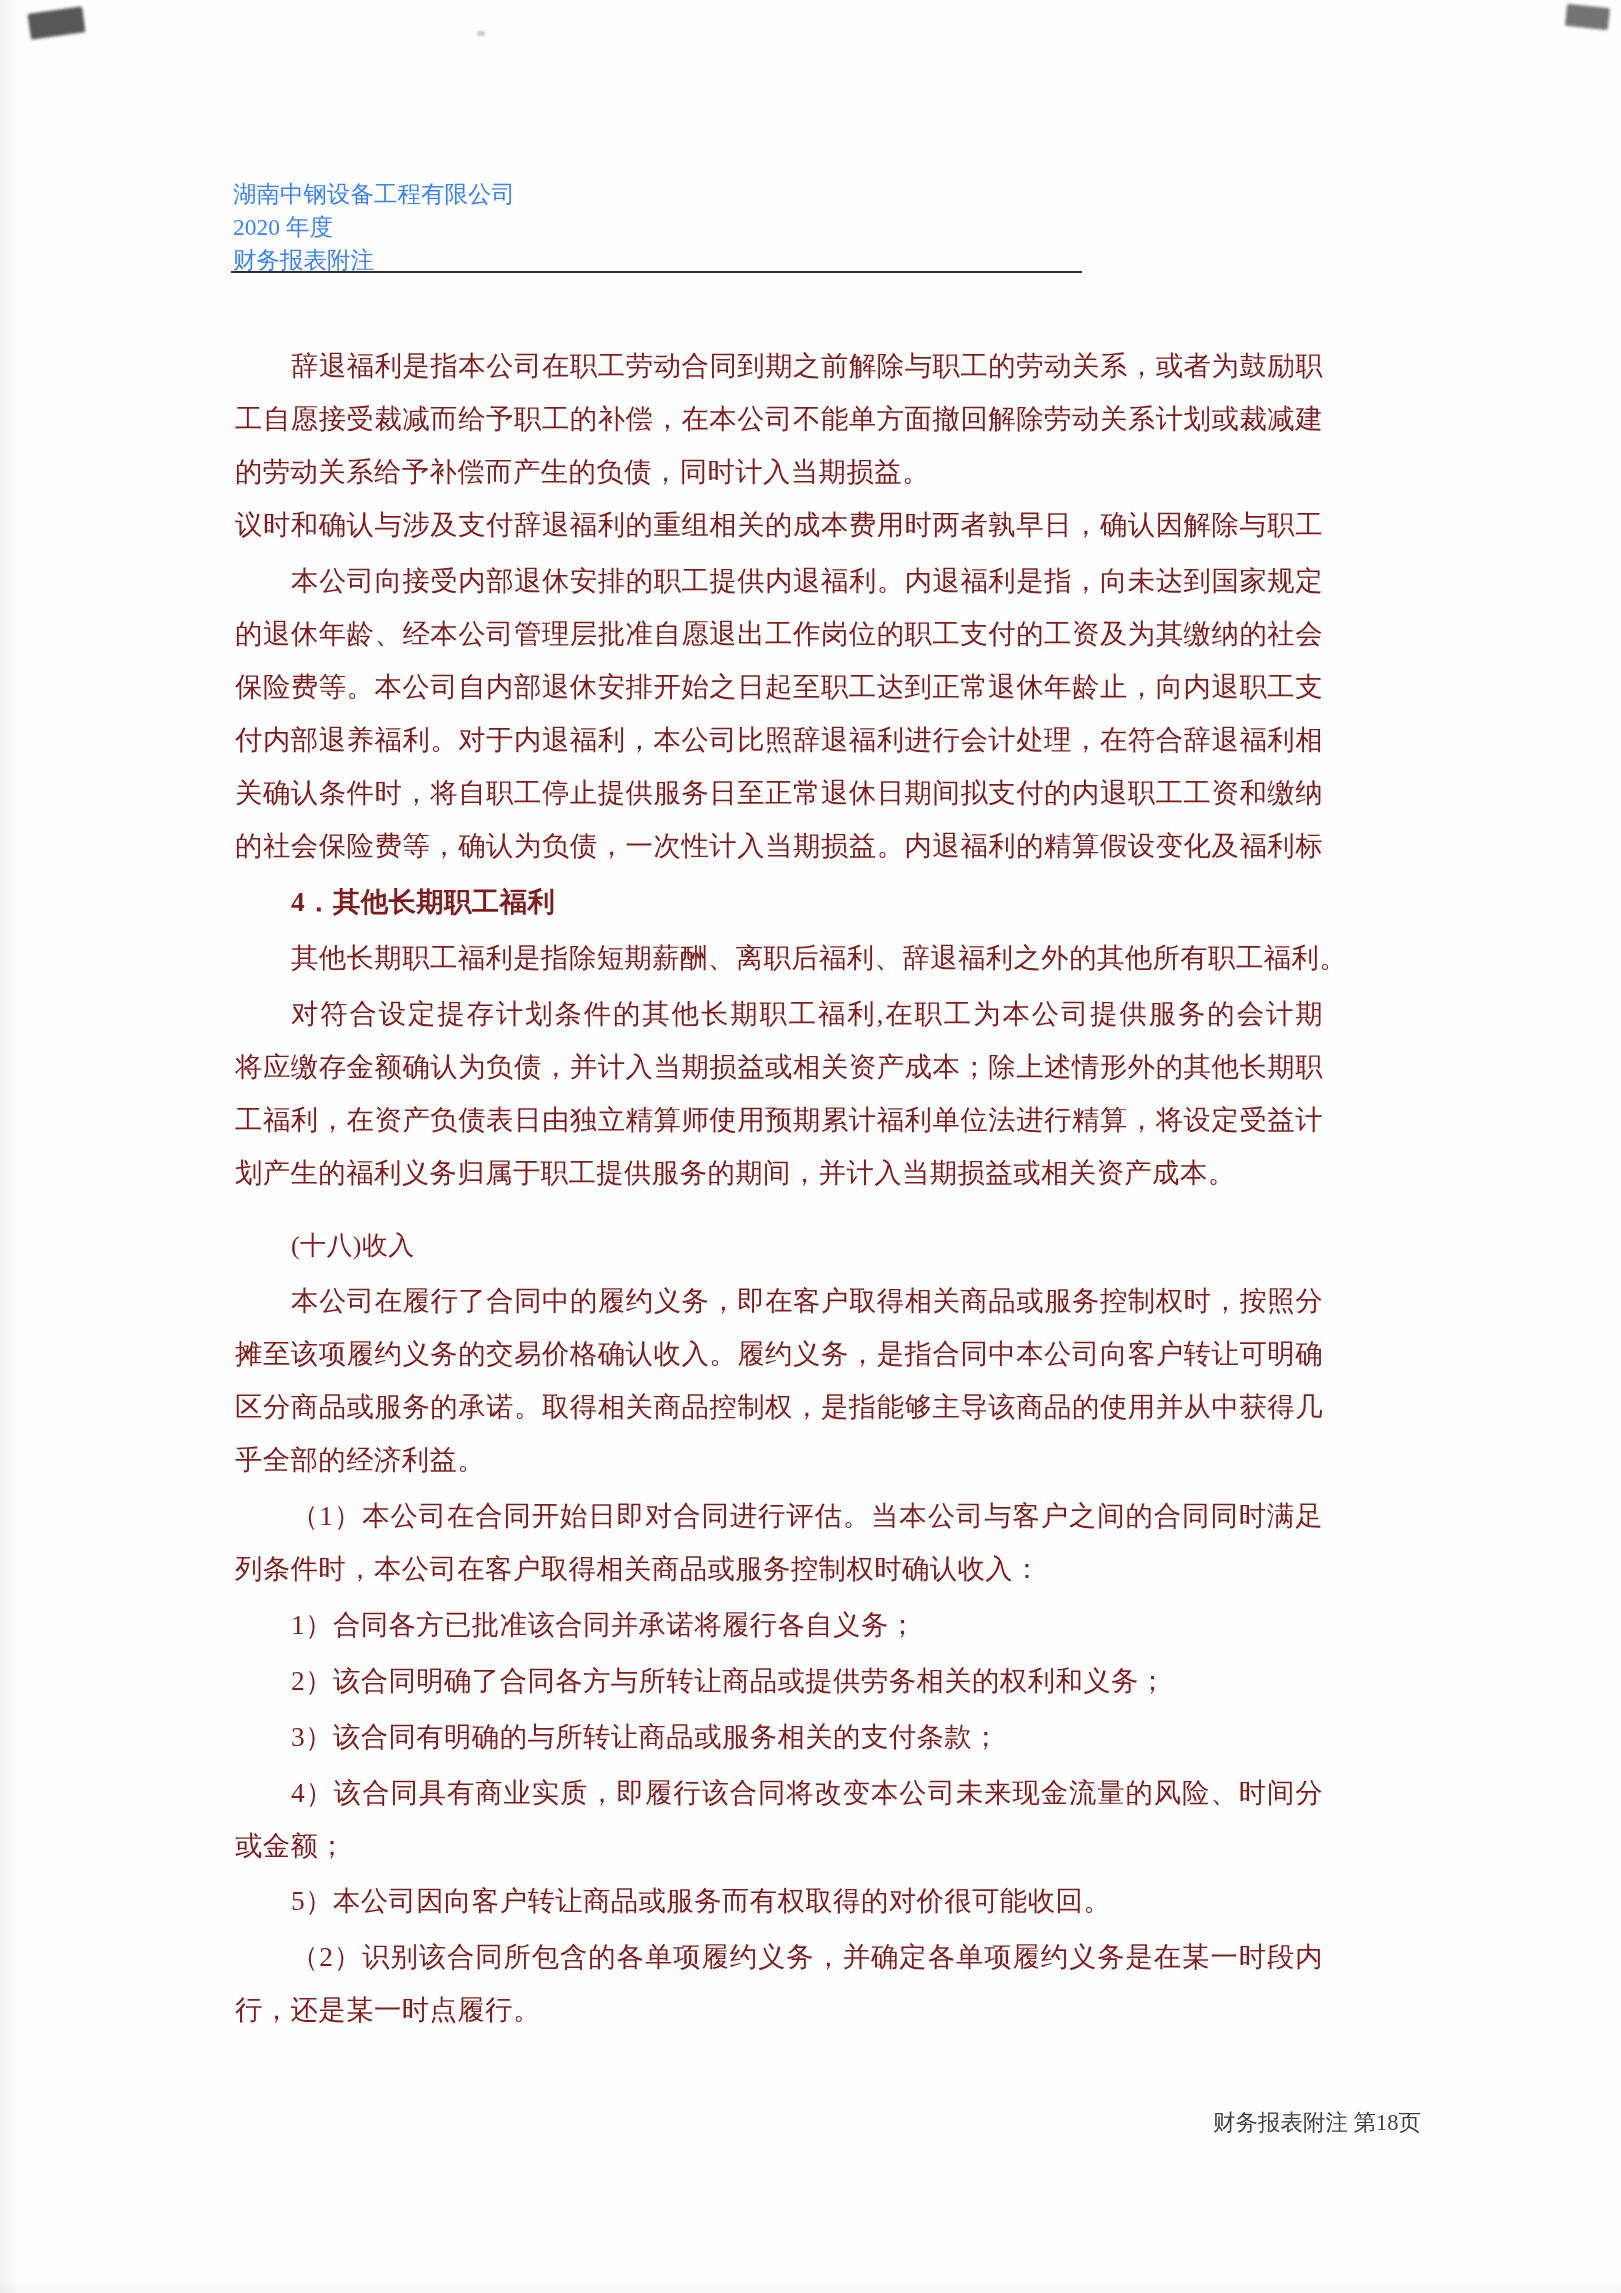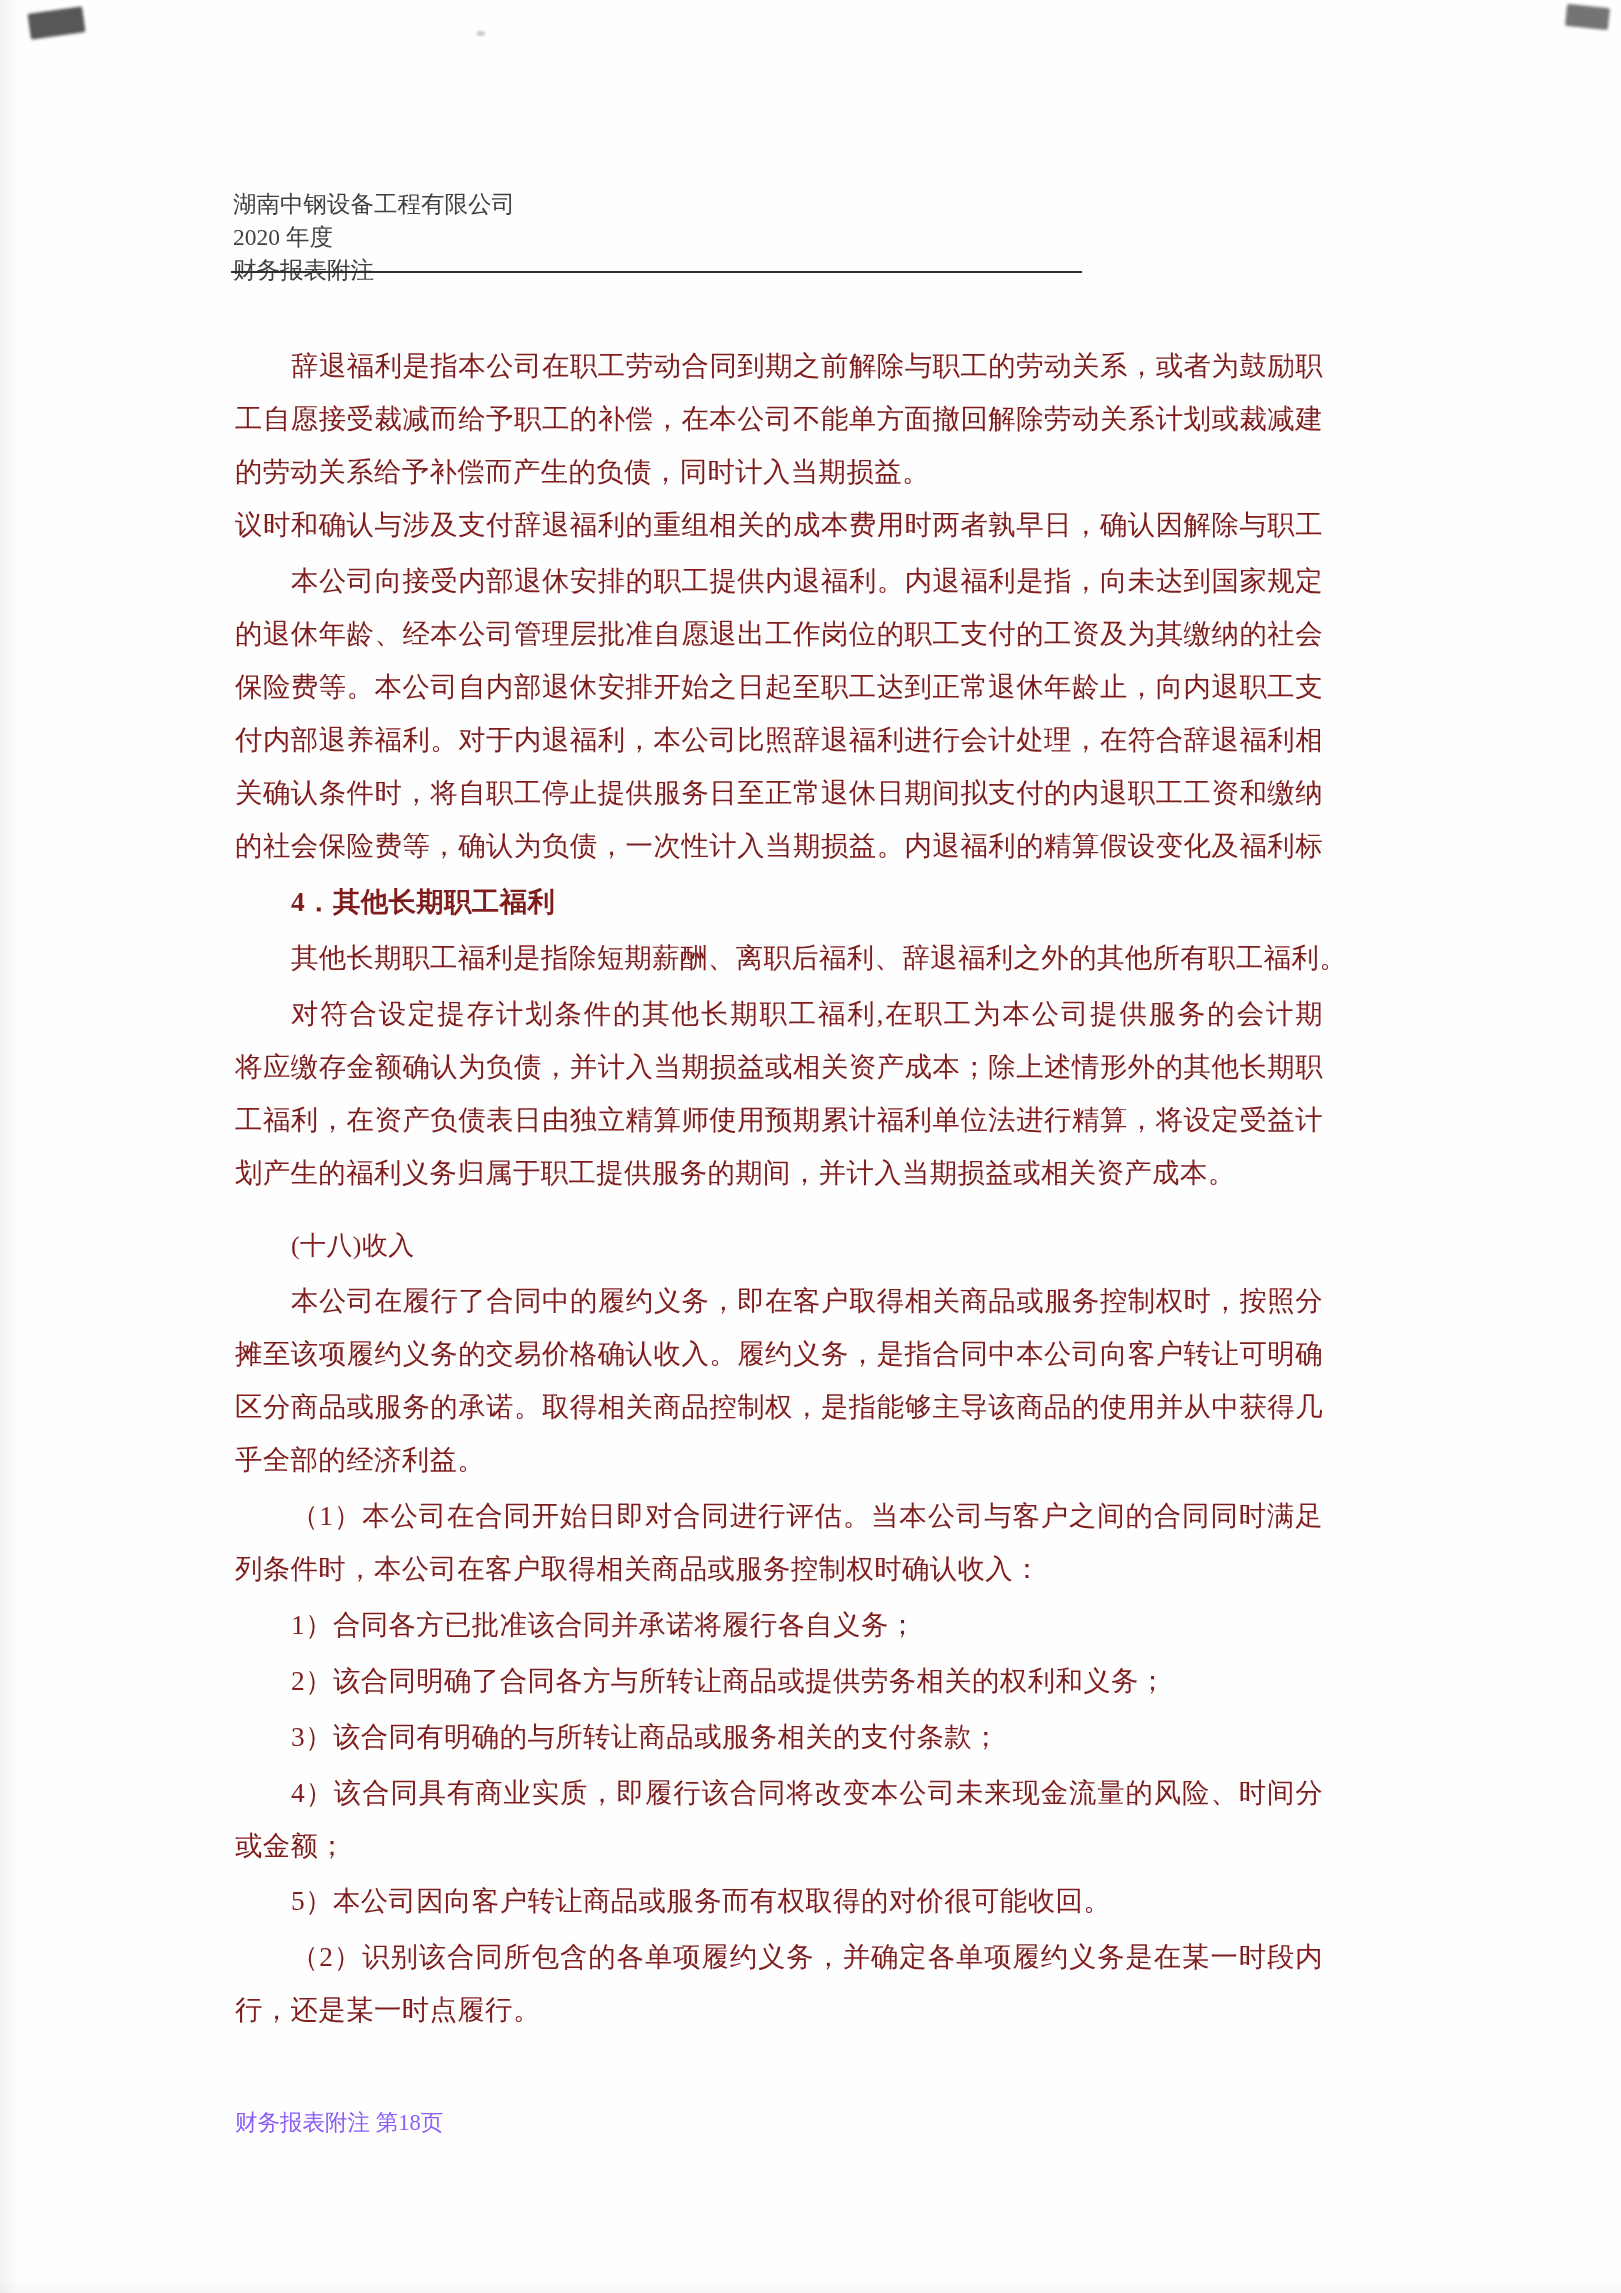--- a/index.html
+++ b/index.html
@@ -21,22 +21,22 @@
     background:
       linear-gradient(90deg, rgba(0,0,0,0.05), rgba(0,0,0,0) 17.6px),
       linear-gradient(0deg, rgba(0,0,0,0.03), rgba(0,0,0,0) 13.7px);
   }
   .scan-mark { position:absolute; background:#3a3a3a; border-radius:2px; filter:blur(1.5px); }
   .scan-mark.tl { left:29px; top:9.8px; width:55px; height:25.5px; transform:rotate(-8deg); opacity:.85; }
   .scan-mark.tr { left:1566px; top:5.9px; width:43px; height:21.6px; transform:rotate(6deg); opacity:.7; }
   .scan-mark.speck { left:477px; top:31px; width:7.8px; height:4.9px; opacity:.25; filter:blur(1px); }
 
   .doc-header {
-    position:absolute; left:233px; top:188px; width:1088px;
-    font-size:23.5px; line-height:33px; color:#404040;
+    position:absolute; left:233px; top:178px; width:1088px;
+    font-size:23.5px; line-height:33px; color:#3b82f6;
   }
   .header-rule {
     position:absolute; left:231px; top:271px; width:851px; height:0;
     border-top:2.5px solid #2e2e2e;
   }
 
   .doc-body {
     position:absolute; left:235px; top:340px; width:1088px;
     font-size:27.4px; color:#7f1d1d;
   }
@@ -48,22 +48,22 @@
     letter-spacing:0.4px;
   }
   .line.full { text-align-last:justify; white-space:normal; overflow:hidden; }
   .line.indent { text-indent:56px; }
   .block.h3 .line { font-weight:bold; }
   .block.h2 { margin-top:19.6px; }
   .block.h2 .line { font-weight:normal; font-size:26px; }
 
   .doc-footer {
     position:absolute; left:235px; top:2103px; width:1186px;
-    text-align:left;
-    font-size:22.5px; line-height:39px; color:#8b5cf6;
+    text-align:right;
+    font-size:22.5px; line-height:39px; color:#404040;
   }
 </style>
 </head>
 <body>
 
 <div class="page">
 
   <div class="scan-mark tl"></div>
   <div class="scan-mark tr"></div>
   <div class="scan-mark speck"></div>

